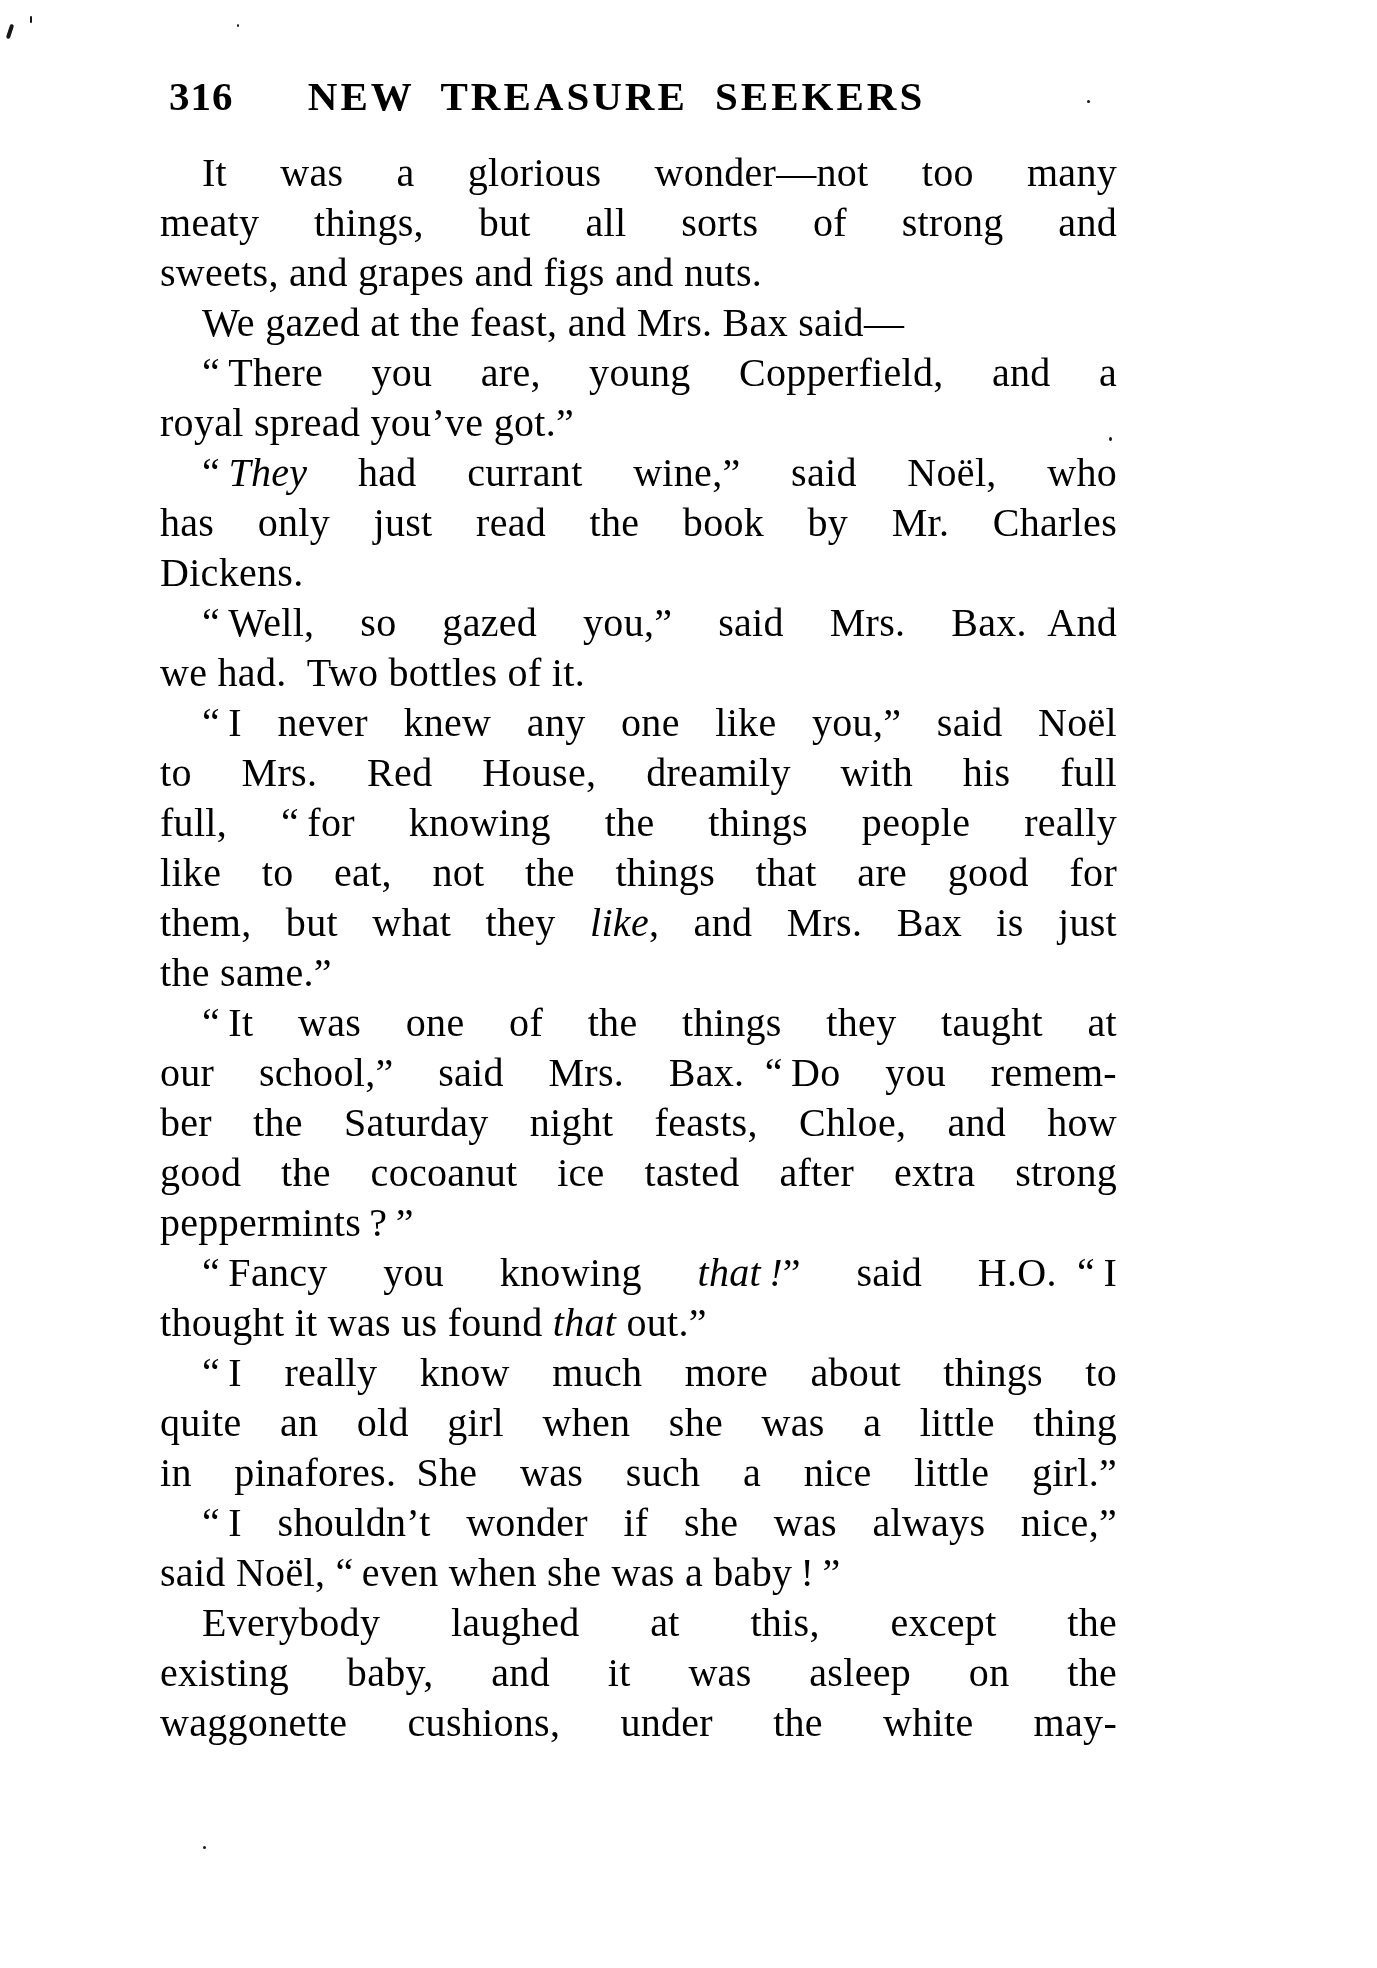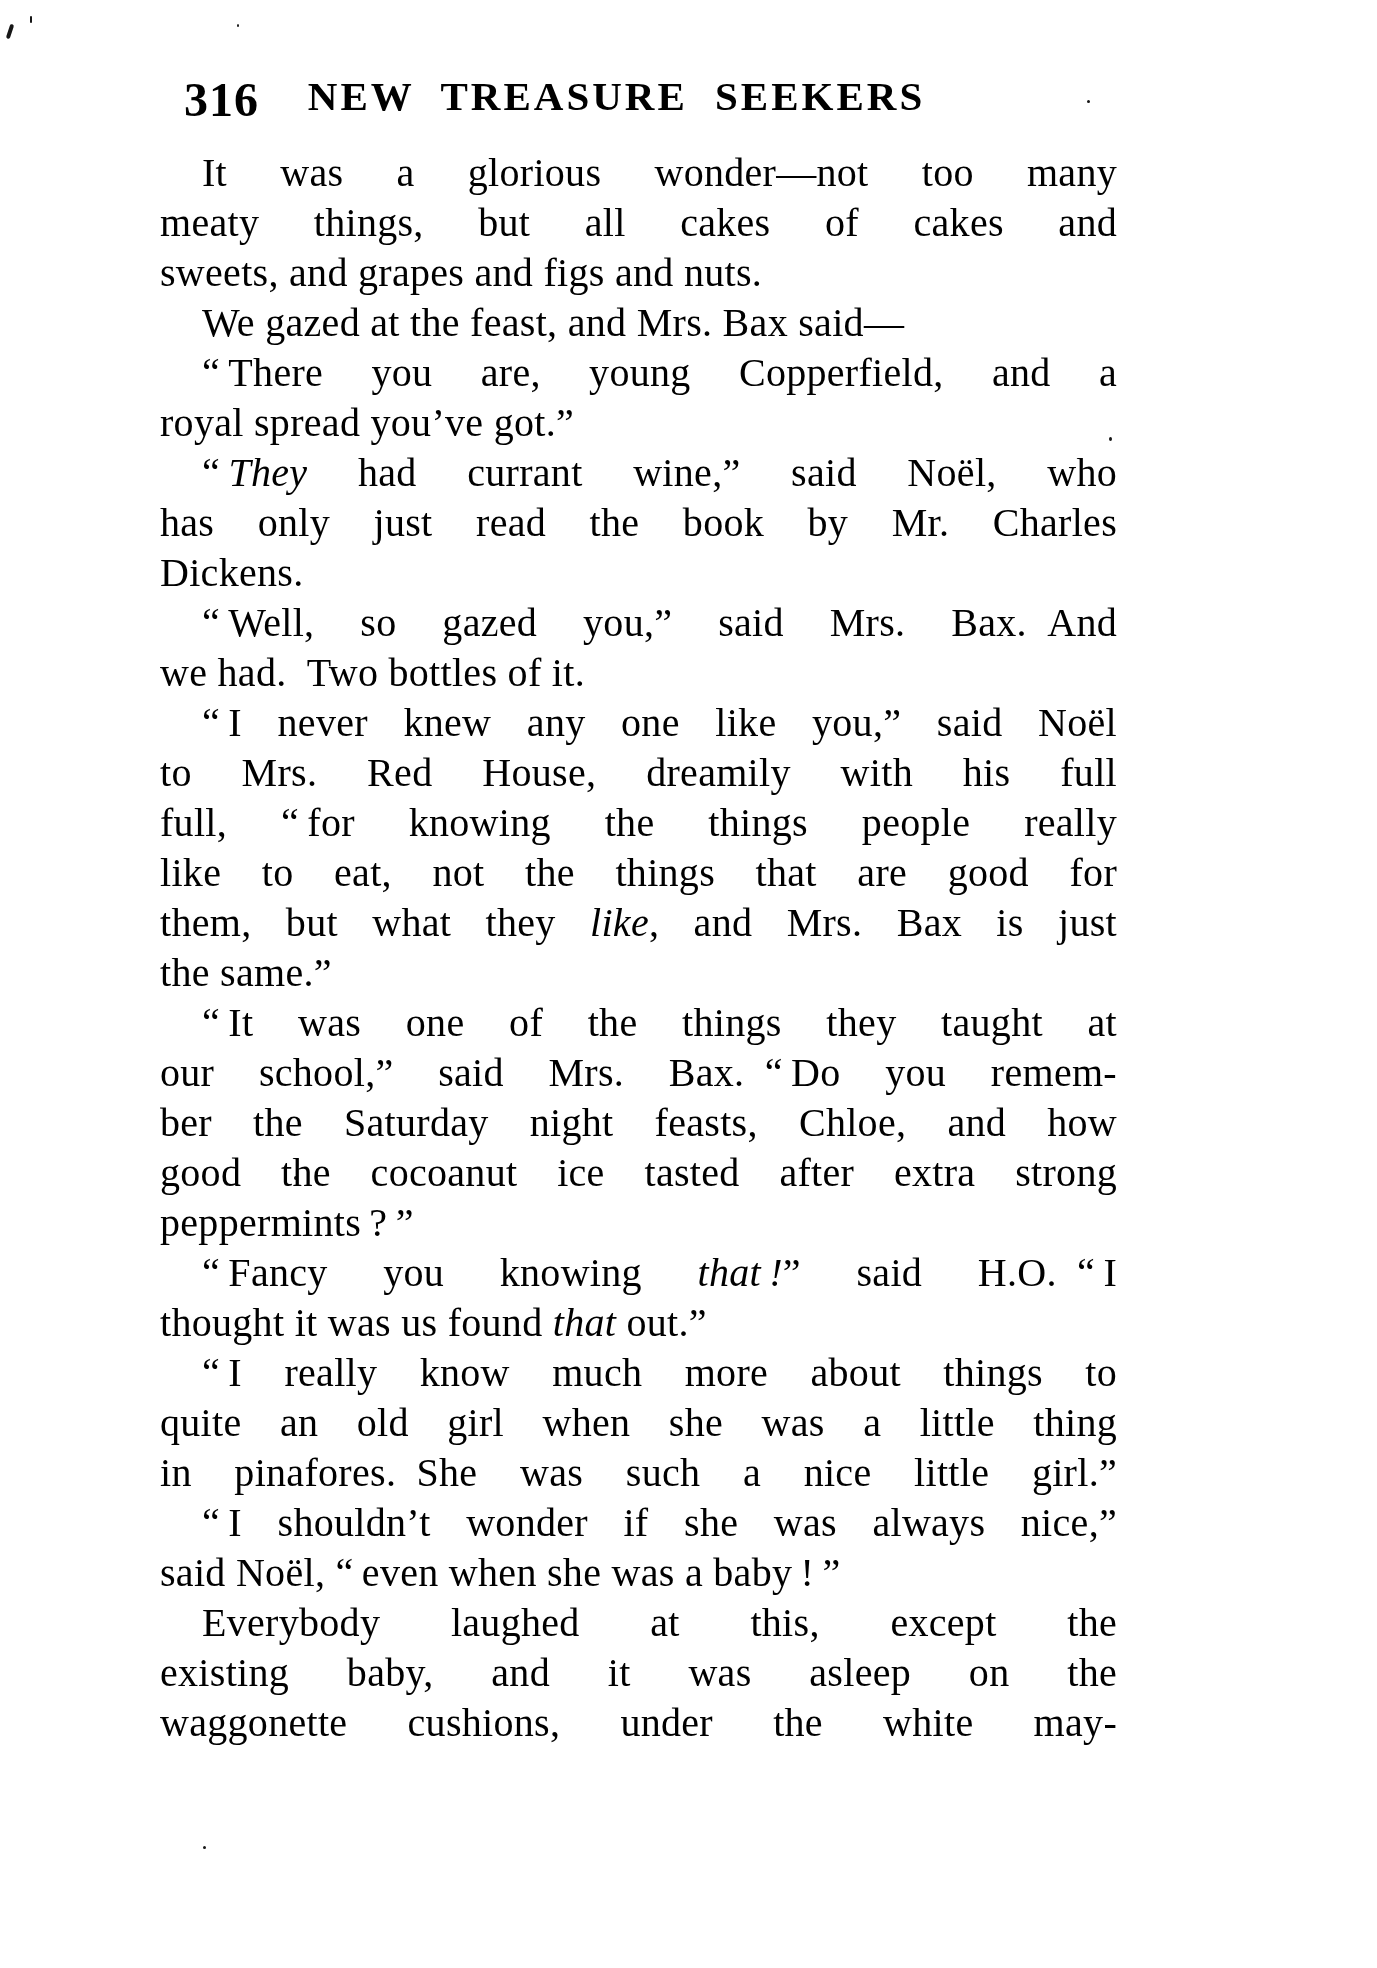--- a/index.html
+++ b/index.html
@@ -18,23 +18,23 @@
   }
   .header {
     position: absolute;
     left: 160px;
     top: 72px;
     width: 957px;
     height: 50px;
   }
   .page-number {
     position: absolute;
-    left: 24px;
+    left: 9px;
     top: 0;
-    font-size: 48px;
+    font-size: 41px;
     font-weight: 700;
     letter-spacing: 1px;
   }
   .page-title {
     display: block;
     text-align: center;
     position: relative;
     left: -22px;
     font-size: 41px;
     font-weight: 700;
@@ -97,21 +97,21 @@
   <div class="speck s5"></div>
   <div class="speck s6"></div>
 
   <div class="header">
     <span class="page-number">316</span>
     <span class="page-title">NEW TREASURE SEEKERS</span>
   </div>
 
   <div class="text-column">
       <div class="line indent justify"><span>It was a glorious wonder—not too many</span></div>
-      <div class="line justify"><span>meaty things, but all cakes of cakes and</span></div>
+      <div class="line justify"><span>meaty things, but all sorts of strong and</span></div>
       <div class="line"><span>sweets, and grapes and figs and nuts.</span></div>
       <div class="line indent"><span>We gazed at the feast, and Mrs. Bax said—</span></div>
       <div class="line indent justify"><span>“ There you are, young Copperfield, and a</span></div>
       <div class="line"><span>royal spread you’ve got.”</span></div>
       <div class="line indent justify"><span>“ </span><i>They</i><span> had currant wine,” said Noël, who</span></div>
       <div class="line justify"><span>has only just read the book by Mr. Charles</span></div>
       <div class="line"><span>Dickens.</span></div>
       <div class="line indent justify"><span>“ Well, so gazed you,” said Mrs. Bax. And</span></div>
       <div class="line"><span>we had. Two bottles of it.</span></div>
       <div class="line indent justify"><span>“ I never knew any one like you,” said Noël</span></div>

